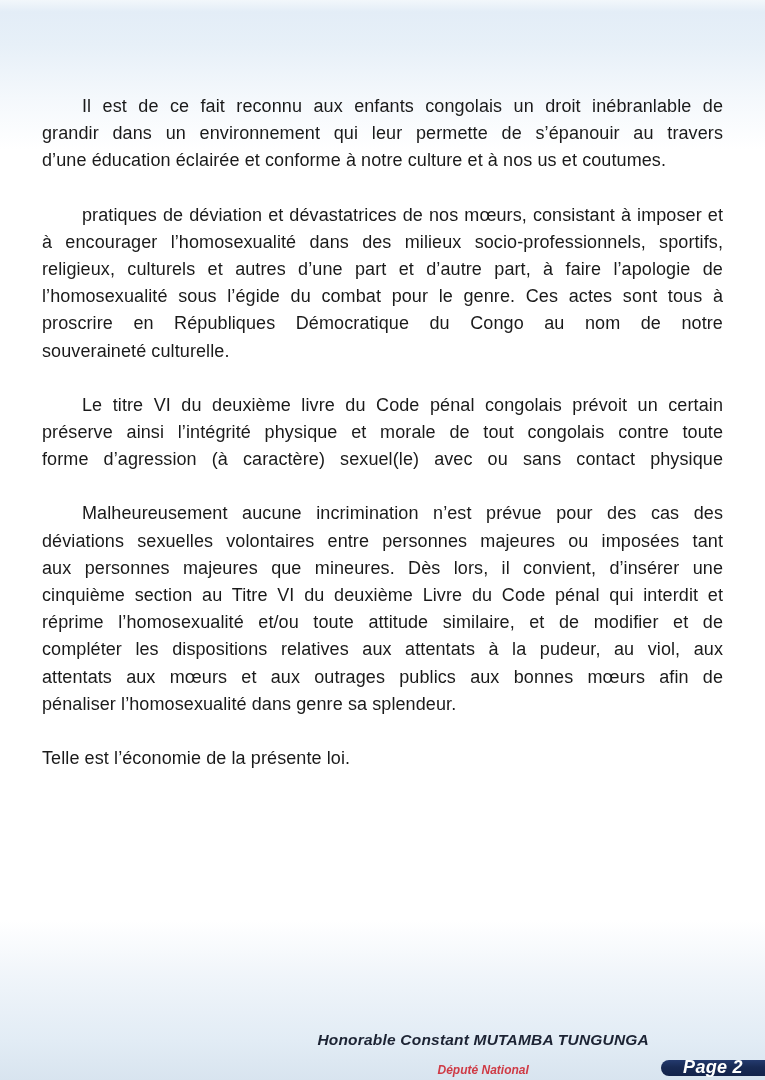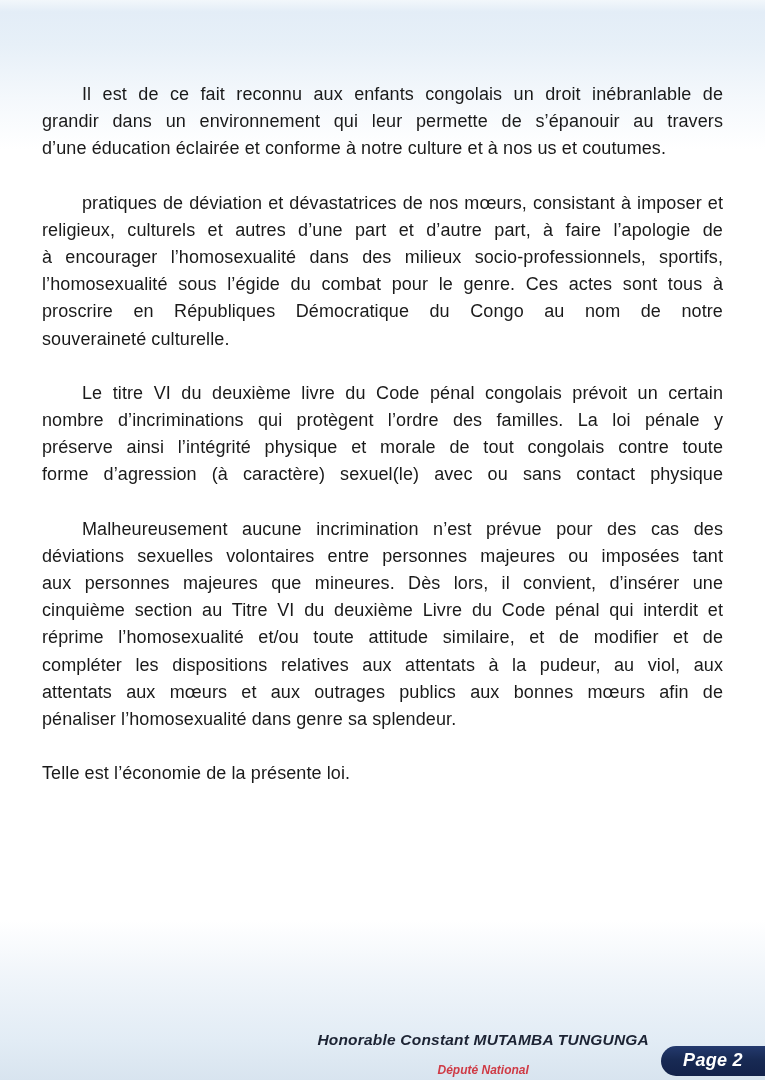--- a/index.html
+++ b/index.html
@@ -26,21 +26,21 @@
     background:linear-gradient(180deg,#ffffff 0%,#f0f5fa 35%,#e2ecf5 75%,#d8e4ef 100%);
   }
   .doc-body{
     position:absolute;
     left:42px;right:42px;top:81px;
     color:var(--body-text);
     font-size:18px;
     line-height:27.2px;
     letter-spacing:.1px;
   }
-  .para{margin-bottom:27px;}
+  .para{margin-bottom:27px;margin-top:12px;}
   .para:last-child{margin-bottom:0;}
   .line{
     text-align:justify;
     text-align-last:justify;
     white-space:normal;
   }
   .line.last{text-align-last:left;}
   .para.indent .line:first-child{text-indent:40px;}
   .footer{
     position:absolute;left:0;bottom:0;width:765px;height:80px;
@@ -61,21 +61,21 @@
   .footer-role{
     color:var(--role-red);
     font-size:12px;
     line-height:13px;
     font-weight:bold;
     margin-top:15px;
   }
   .page-pill{
     position:absolute;
     right:0;bottom:4px;
-    width:104px;height:30px;
+    width:104px;height:16px;
     border-radius:15px 0 0 15px;
     background:linear-gradient(180deg,#243a6e 0%,var(--accent-navy) 45%,#13224a 100%);
     display:flex;align-items:center;justify-content:center;
   }
   .page-pill span{
     color:#ffffff;
     font-style:italic;
     font-weight:bold;
     font-size:18px;
     letter-spacing:.3px;
@@ -89,29 +89,28 @@
 <div class="bottom-band"></div>
 
 <div class="doc-body">
     <div class="para indent">
       <div class="line">Il est de ce fait reconnu aux enfants congolais un droit inébranlable de</div>
       <div class="line">grandir dans un environnement qui leur permette de s’épanouir au travers</div>
       <div class="line last">d’une éducation éclairée et conforme à notre culture et à nos us et coutumes.</div>
     </div>
     <div class="para indent">
       <div class="line">pratiques de déviation et dévastatrices de nos  mœurs, consistant à imposer et</div>
+      <div class="line">à encourager l’homosexualité dans des milieux socio-professionnels, sportifs,</div>
       <div class="line">religieux, culturels et autres d’une part et d’autre part, à faire l’apologie de</div>
-      <div class="line">à encourager l’homosexualité dans des milieux socio-professionnels, sportifs,</div>
       <div class="line">l’homosexualité sous l’égide du combat pour le genre.   Ces actes sont tous à</div>
       <div class="line">proscrire en Républiques Démocratique du Congo au nom de notre</div>
       <div class="line last">souveraineté culturelle.</div>
     </div>
     <div class="para indent">
       <div class="line">Le titre VI du deuxième livre du Code pénal congolais prévoit un certain</div>
-      <div class="line">nombre d’incriminations qui protègent l’ordre des familles. La loi pénale y</div>
       <div class="line">préserve ainsi l’intégrité physique et morale de tout congolais contre toute</div>
       <div class="line">forme d’agression (à caractère) sexuel(le) avec ou sans contact physique</div>
     </div>
     <div class="para indent">
       <div class="line">Malheureusement aucune incrimination n’est prévue pour des cas des</div>
       <div class="line">déviations sexuelles volontaires entre personnes majeures ou imposées tant</div>
       <div class="line">aux personnes majeures que mineures. Dès lors, il convient, d’insérer une</div>
       <div class="line">cinquième section au Titre VI du deuxième Livre du Code pénal qui interdit et</div>
       <div class="line">réprime l’homosexualité et/ou toute attitude similaire, et de modifier et de</div>
       <div class="line">compléter les dispositions relatives aux attentats à la pudeur, au viol, aux</div>

